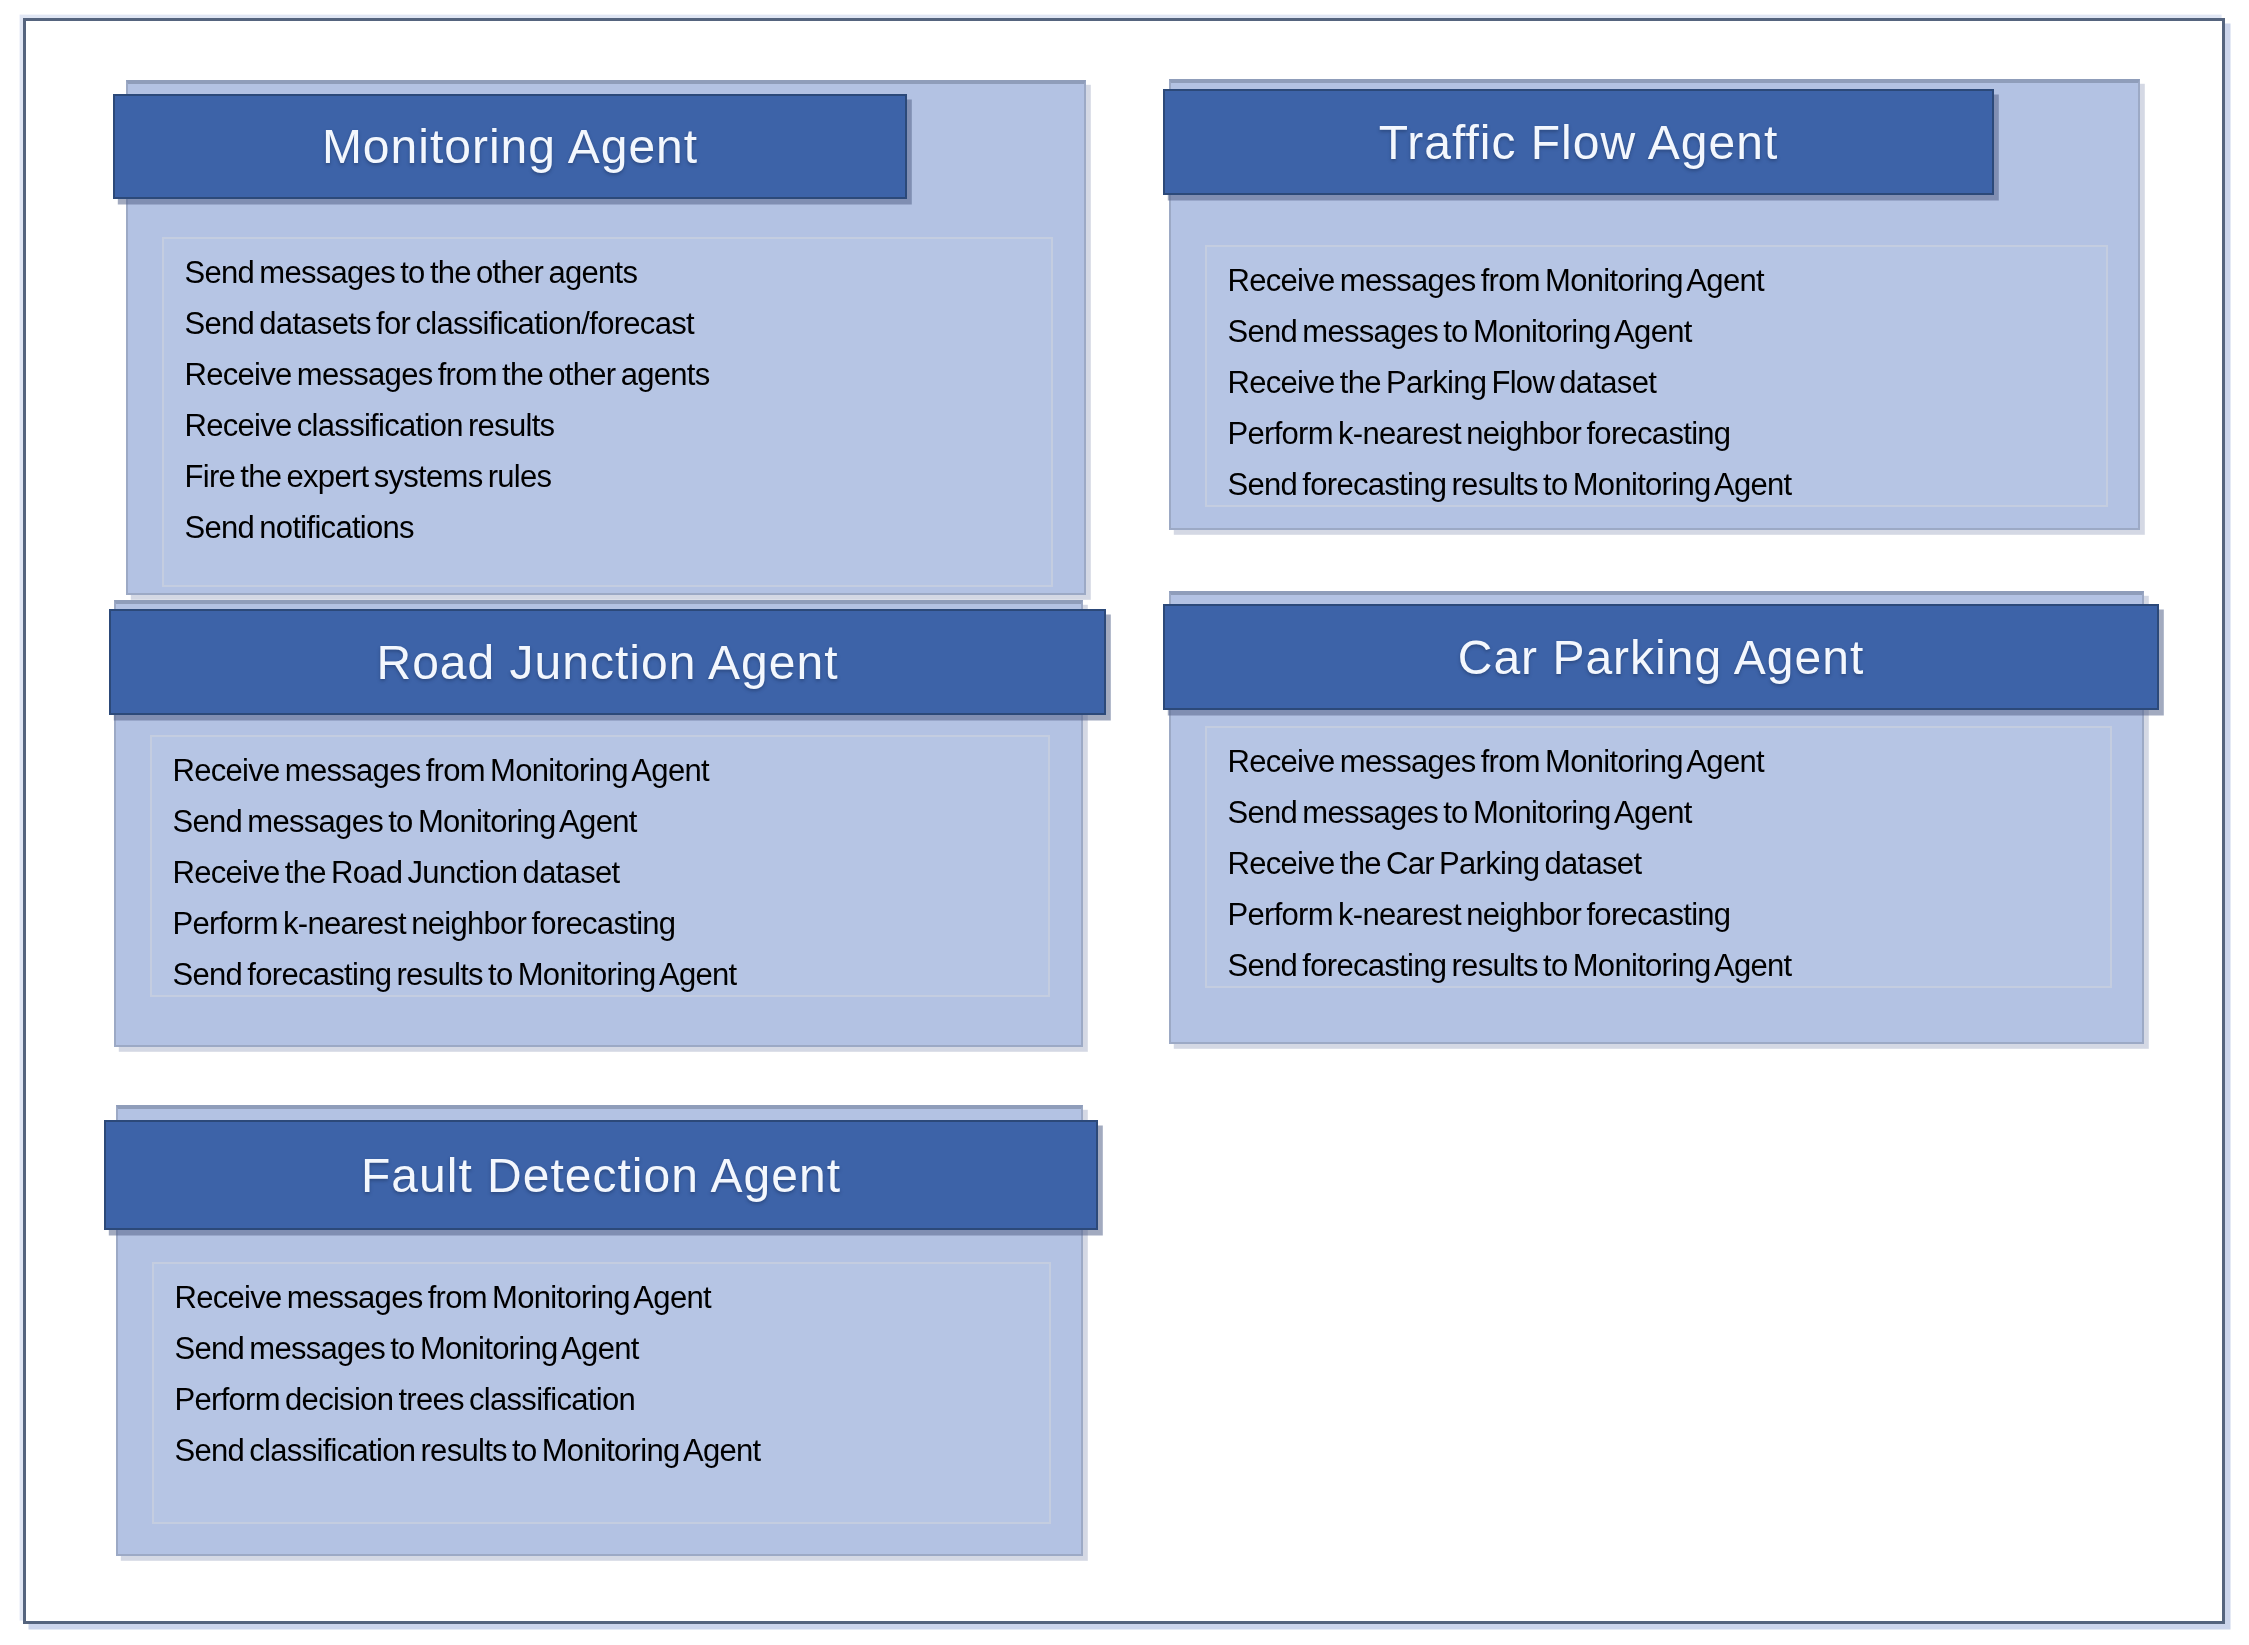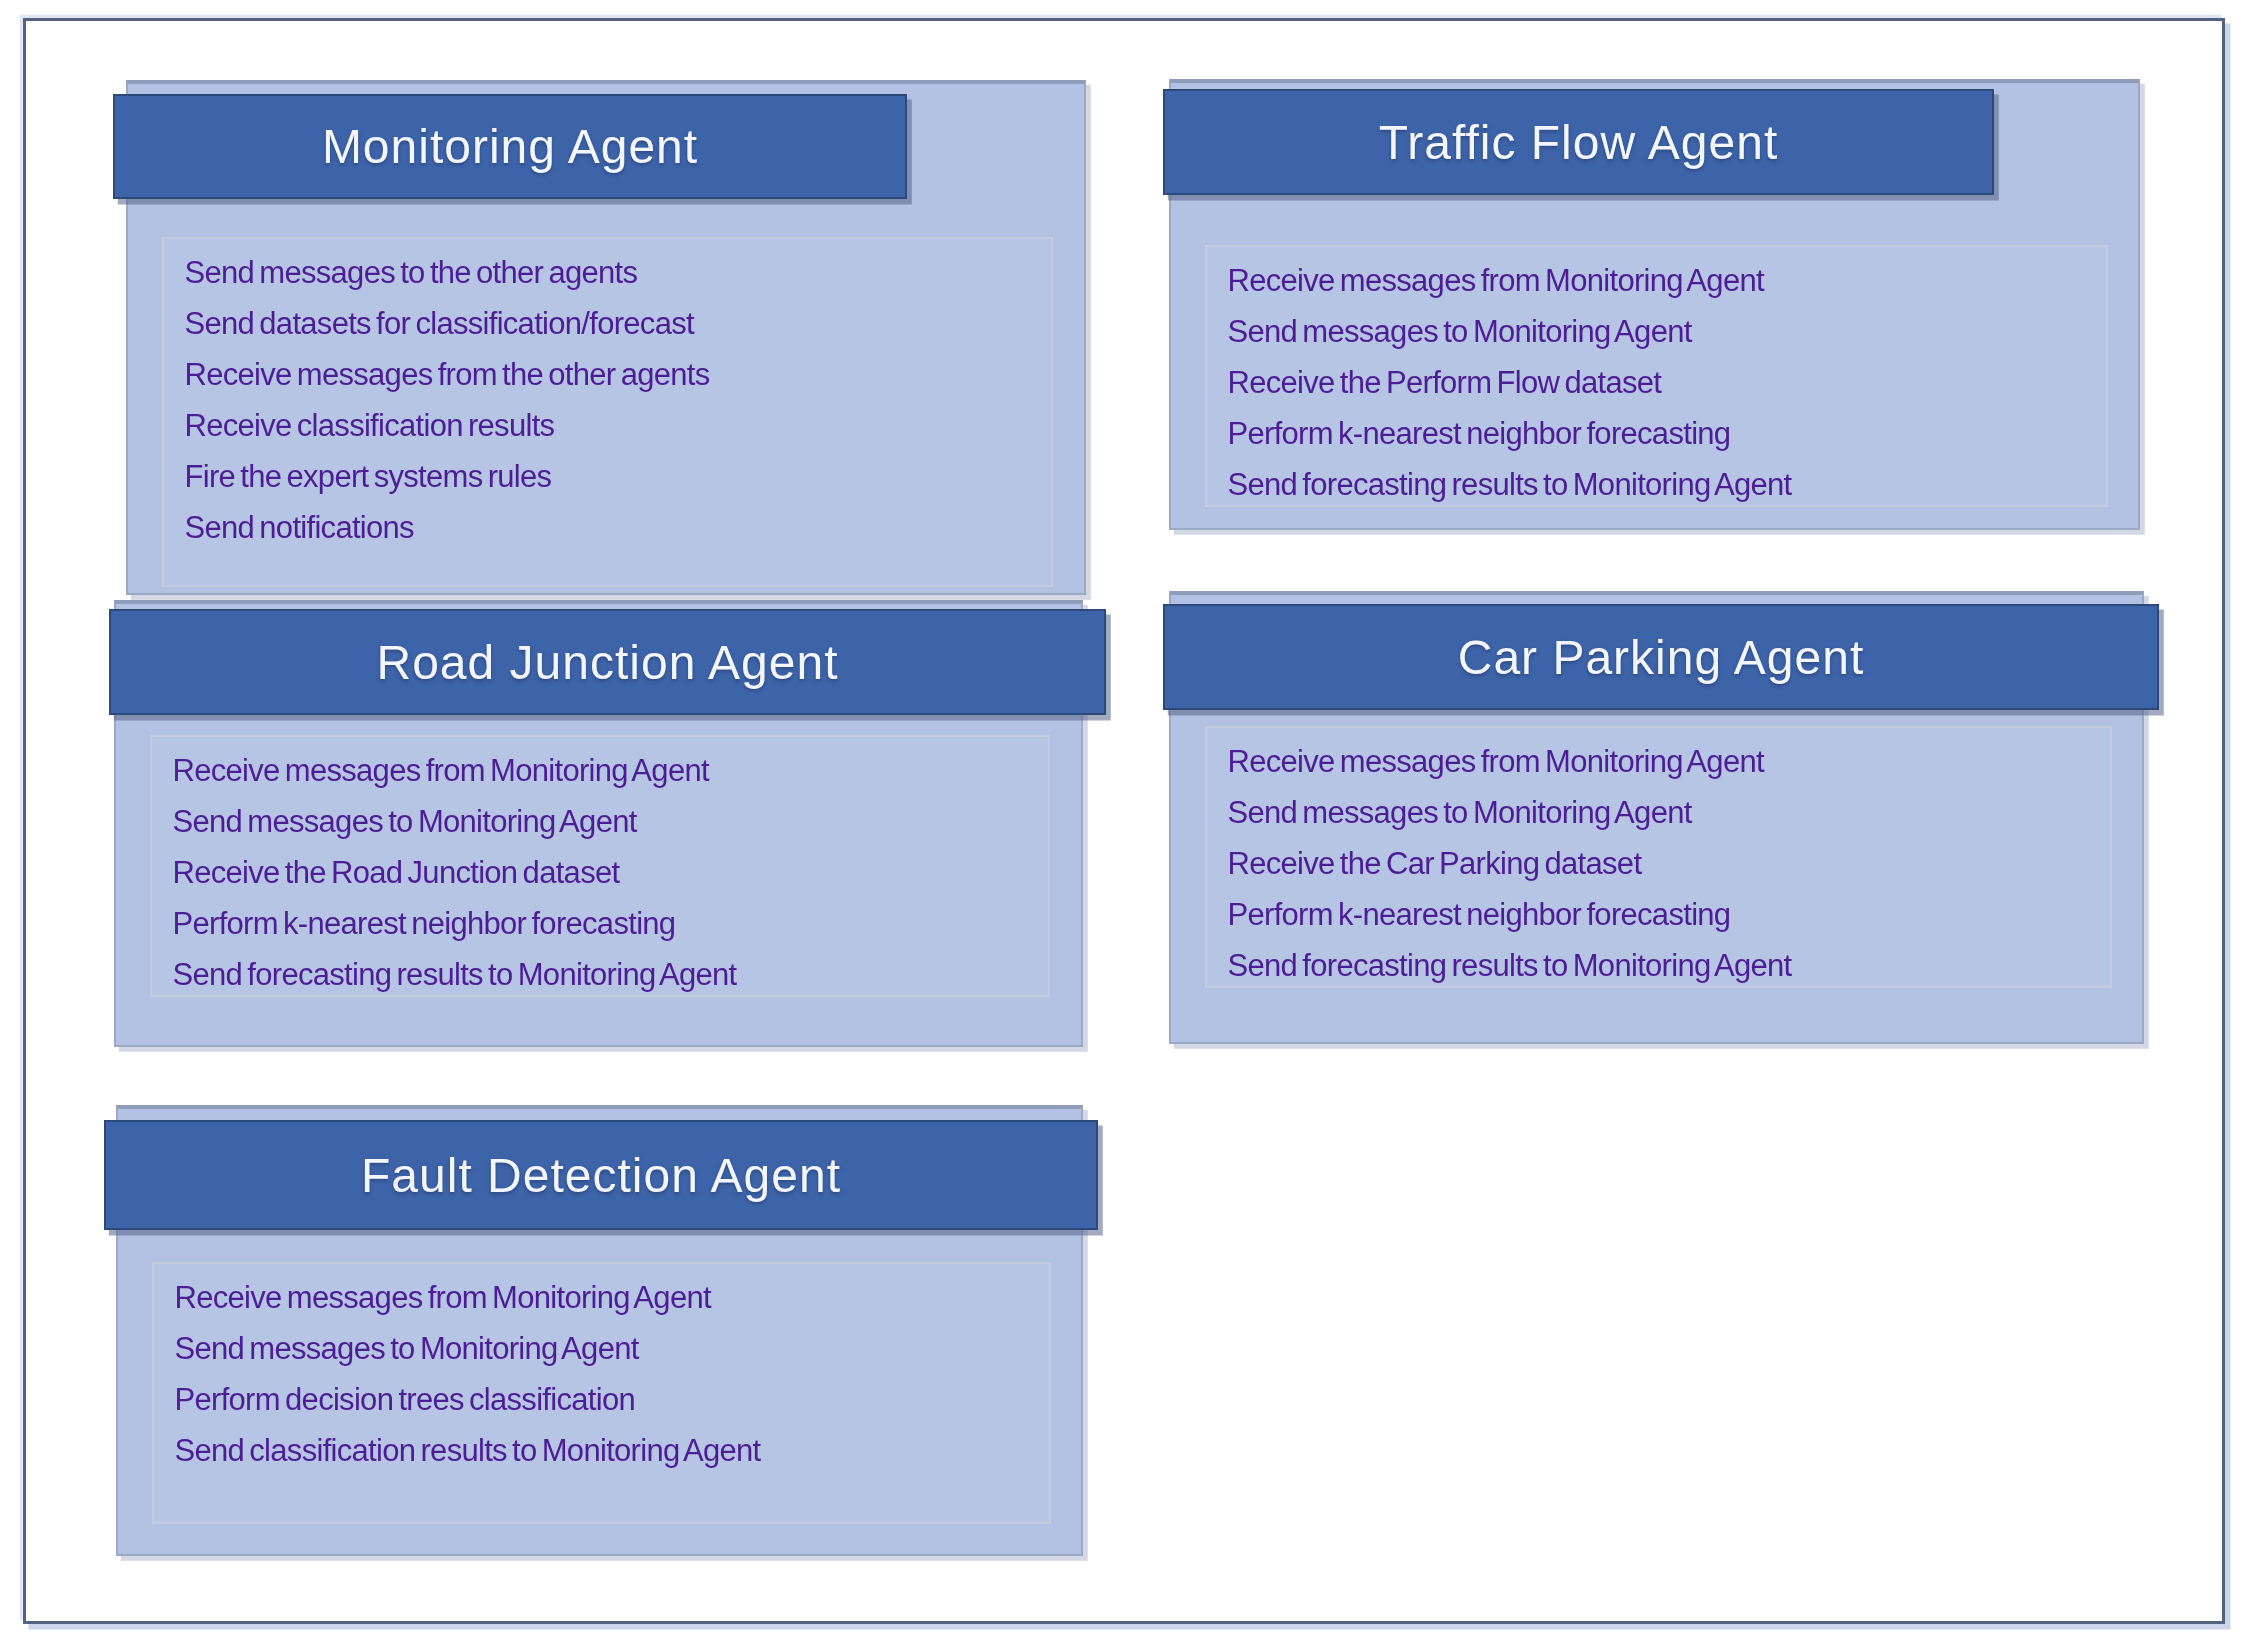--- a/index.html
+++ b/index.html
@@ -57,21 +57,21 @@
     box-sizing: border-box;
   }
   .cap-list {
     list-style: none;
     margin: 0;
     padding: 8.2px 0 0 20.5px;
   }
   .cap-list li {
     font-size: 31px;
     line-height: 51px;
-    color: #4c1d95;
+    color: #000000;
     letter-spacing: -0.7px;
     word-spacing: -2.7px;
     white-space: nowrap;
   }
 </style>
 </head>
 <body>
 
 <div class="canvas">
 
@@ -94,21 +94,21 @@
       <span class="agent-title">Monitoring Agent</span>
     </div>
   </div>
 
   <div>
     <div class="agent-body" style="left:1169px; top:79px; width:971px; height:451px;">
       <div class="cap-frame" style="left:34px; top:162px; width:903px; height:262px;">
         <ul class="cap-list">
           <li>Receive messages from Monitoring Agent</li>
           <li>Send messages to Monitoring Agent</li>
-          <li>Receive the Perform Flow dataset</li>
+          <li>Receive the Parking Flow dataset</li>
           <li>Perform k-nearest neighbor forecasting</li>
           <li>Send forecasting results to Monitoring Agent</li>
         </ul>
       </div>
     </div>
     <div class="agent-header" style="left:1163px; top:89px; width:831px; height:106px;">
       <span class="agent-title">Traffic Flow Agent</span>
     </div>
   </div>
 

